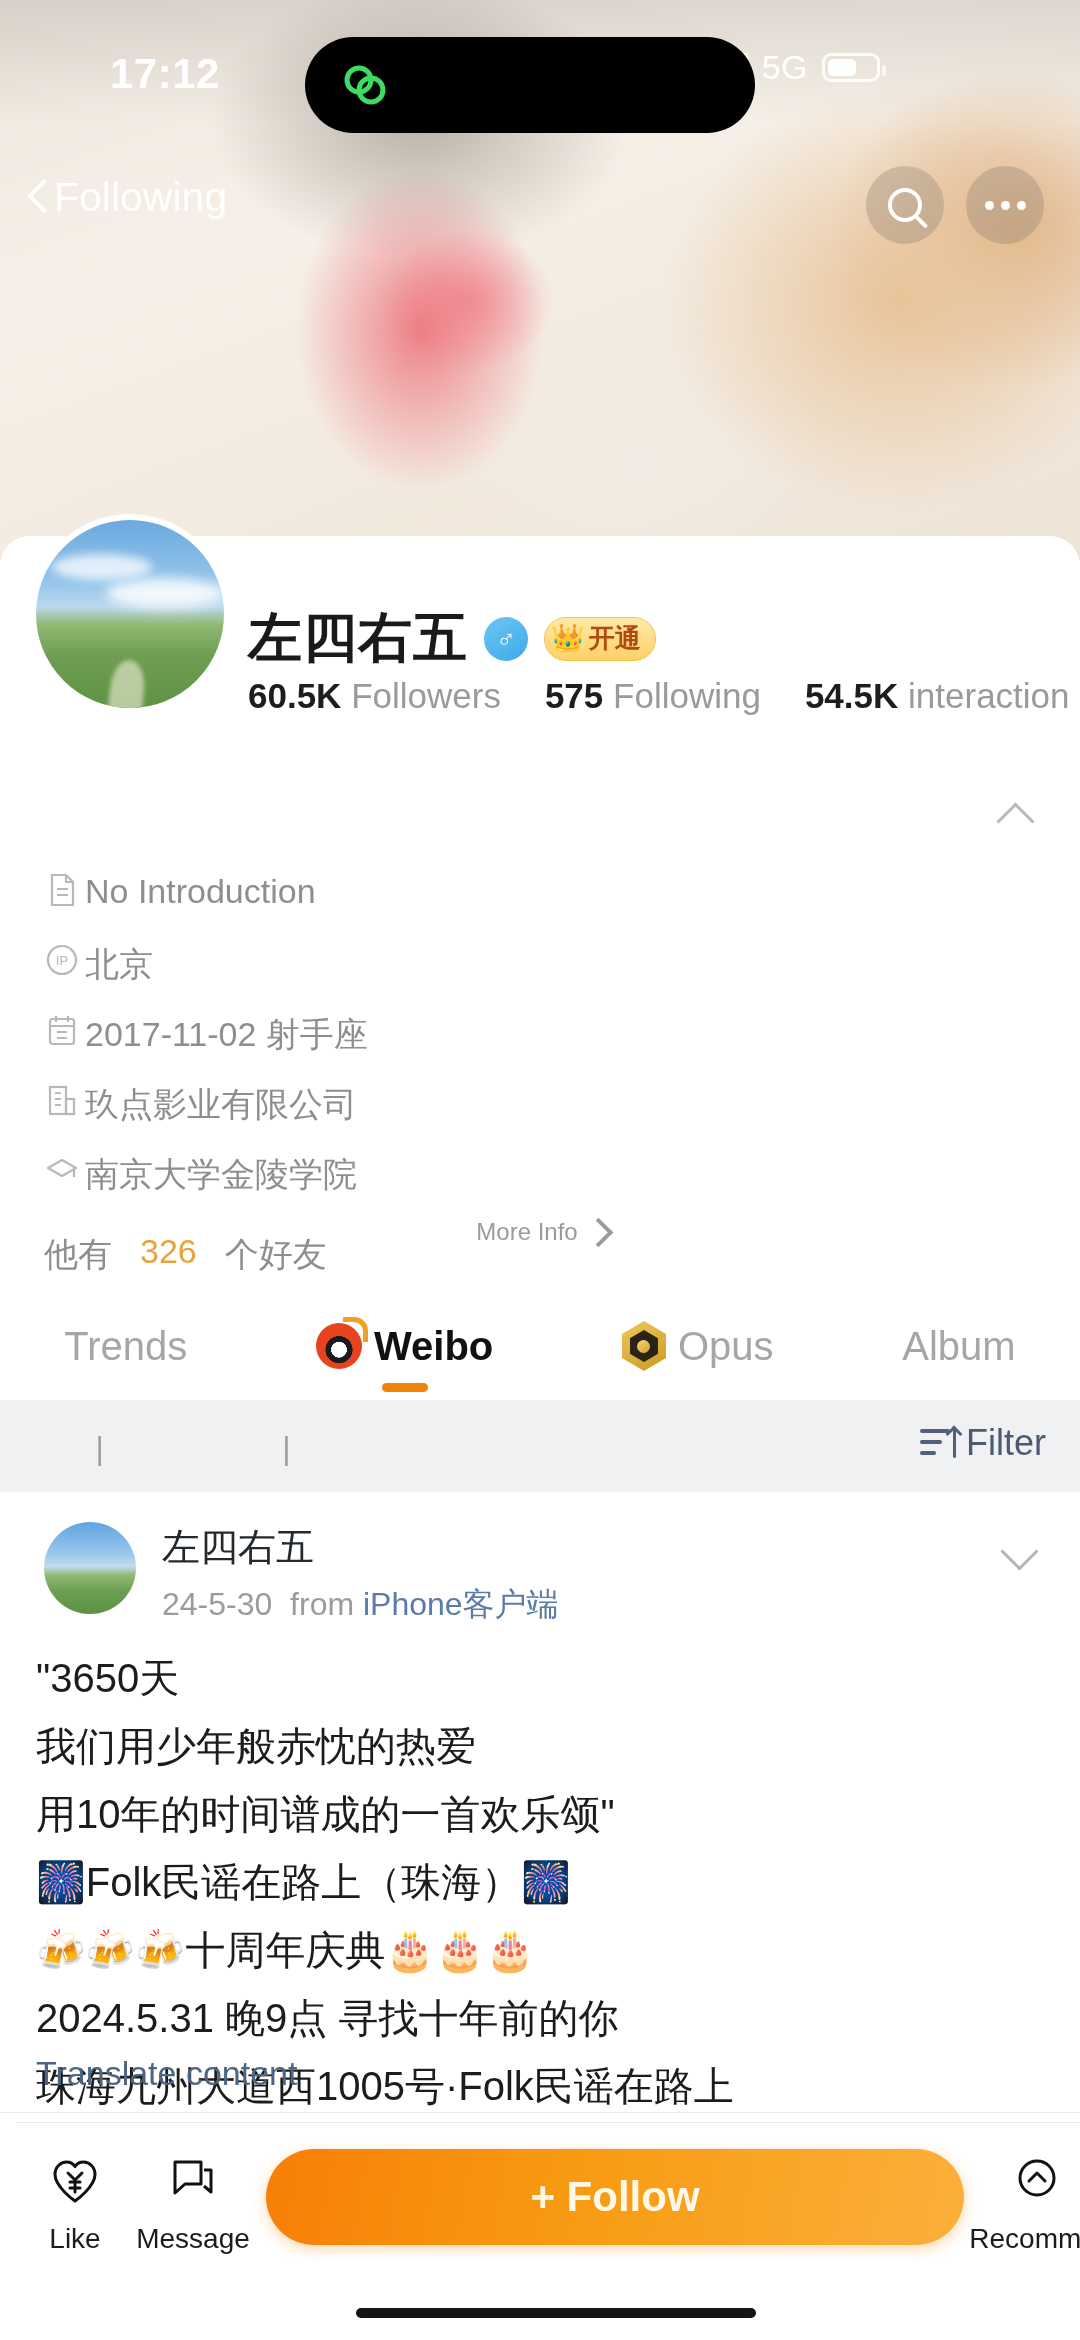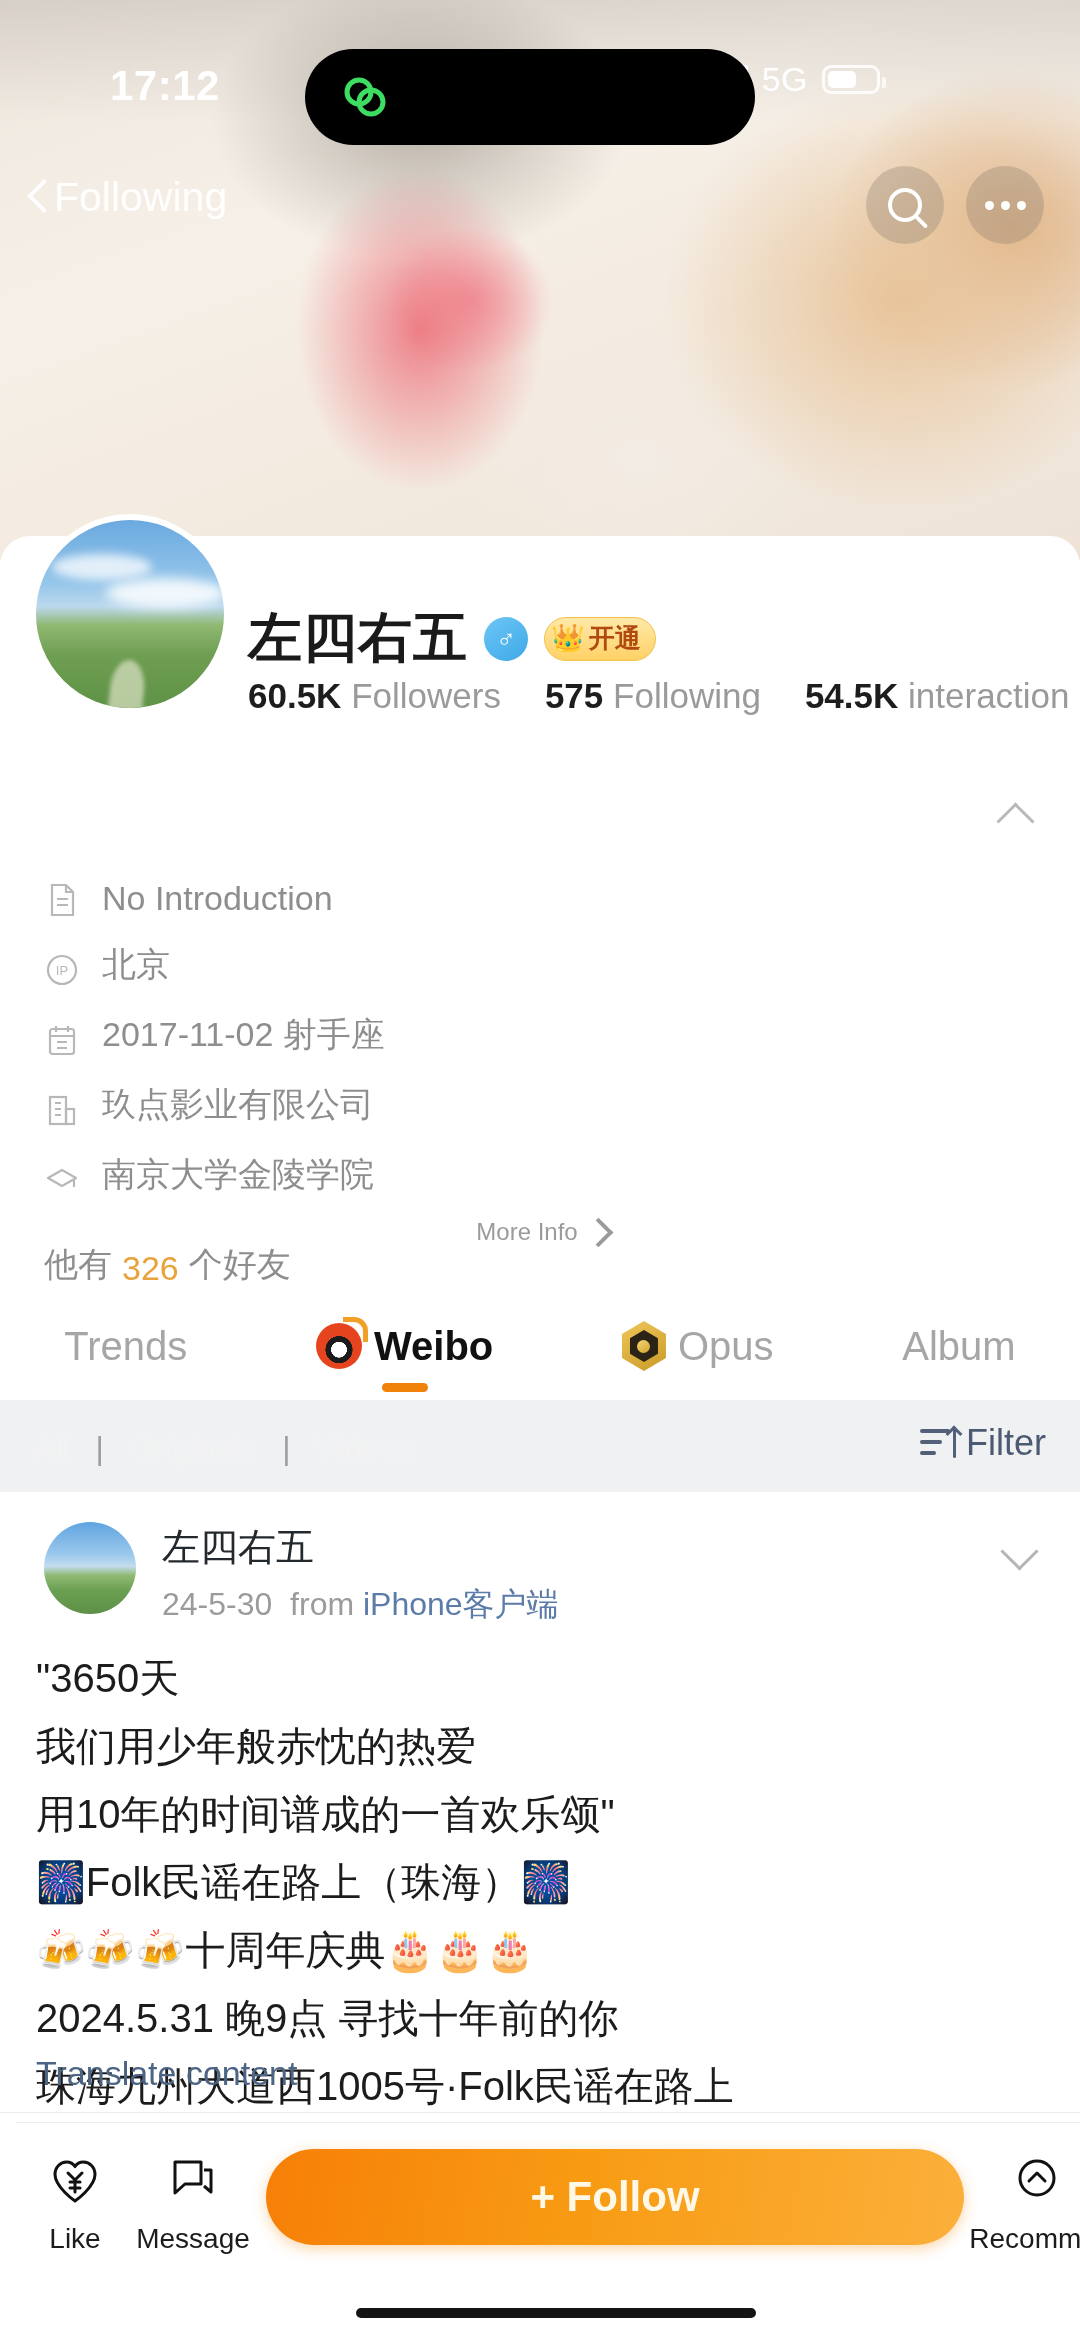--- a/index.html
+++ b/index.html
@@ -25,21 +25,21 @@
       linear-gradient(160deg,#efe7de 0%,#f6f0e8 35%,#f3eadf 65%,#eee3d6 100%);
     overflow:hidden;
   }
   .cover::after{
     content:""; position:absolute; inset:0;
     background:linear-gradient(to bottom, rgba(0,0,0,.10) 0%, rgba(0,0,0,0) 22%);
   }
 
   
   .statusbar {
-    position:absolute; top:16px; left:0; width:920px; height:110px;
+    position:absolute; top:4px; left:0; width:920px; height:110px;
     z-index:40;
     text-align:right;
   }
   .sb-time {
     position:absolute; left:110px; top:46px;
     font-size:42px; font-weight:700; color:#ffffff;
     letter-spacing:.5px;
   }
   .dynamic-island {
     position:absolute; left:305px; top:33px; width:450px; height:96px;
@@ -131,24 +131,24 @@
     padding:15px 26px; border-radius:14px; white-space:nowrap;
   }
   .collapse-arrow { position:absolute; right:46px; top:262px; width:34px; height:34px; }
   .collapse-arrow::before{
     content:""; position:absolute; left:2px; top:10px; width:24px; height:24px;
     border-left:3px solid #b9b9b9; border-top:3px solid #b9b9b9; transform:rotate(45deg);
   }
 
   
   .info { position:absolute; left:44px; top:336px; display:flex; flex-direction:column; gap:24px; }
-  .info-row { display:flex; align-items:flex-end; gap:22px; height:46px; }
+  .info-row { display:flex; align-items:flex-start; gap:5px; height:46px; }
   .ico { width:36px; height:36px; flex:0 0 36px; color:#b2b2b2; }
   .info-text { font-size:34px; color:#8e8e8e; }
-  .friends-row { display:flex; align-items:flex-end; gap:10px; font-size:34px; color:#8e8e8e; margin-top:20px; }
+  .friends-row { display:flex; align-items:flex-start; gap:28px; font-size:34px; color:#8e8e8e; margin-top:10px; }
   .friends-num { color:#e8a33d; font-weight:500; }
 
   
   .more-info {
     position:absolute; top:682px; left:0; width:1080px;
     display:flex; align-items:center; justify-content:center; gap:10px;
   }
   .more-info span { font-size:24px; color:#9b9b9b; }
   .chev-right { width:16px; height:28px; position:relative; }
   .chev-right::before{

